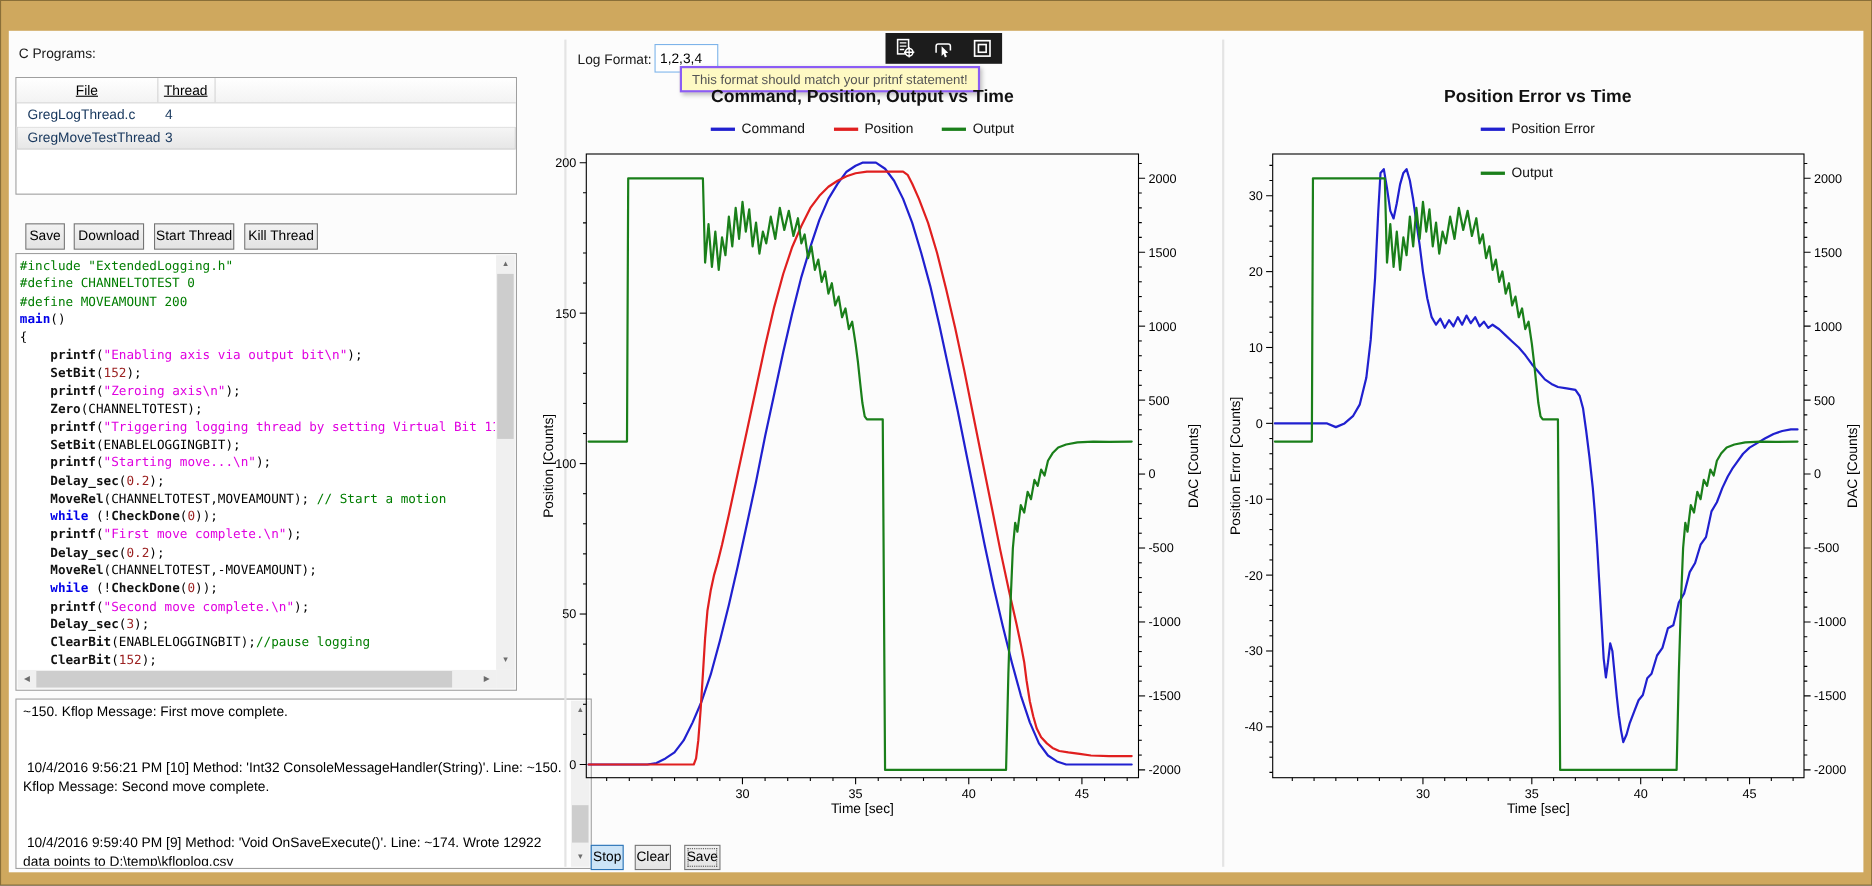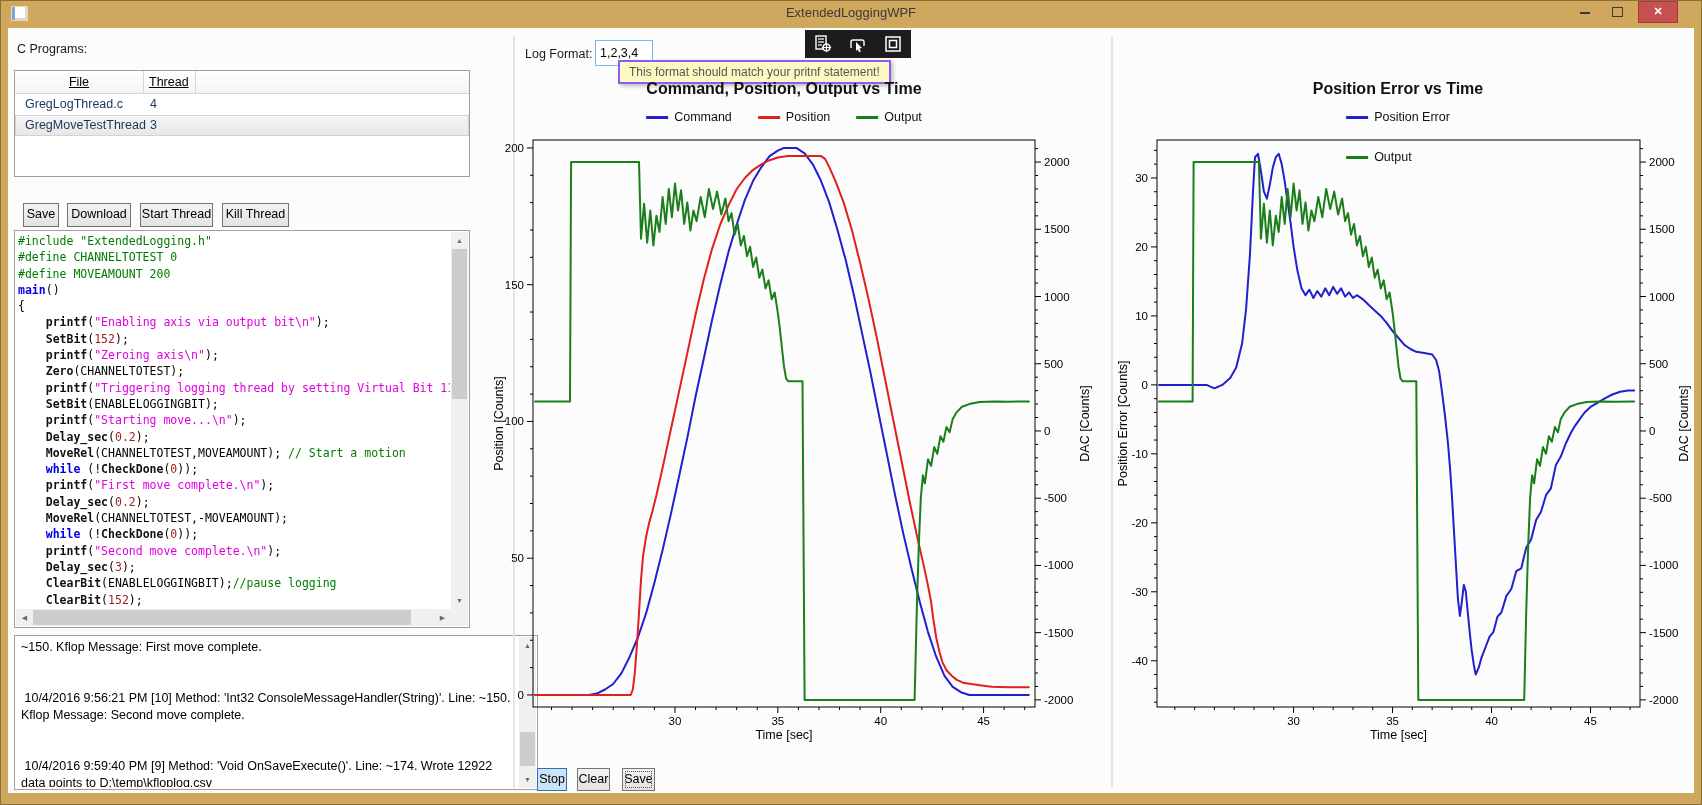--- a/index.html
+++ b/index.html
@@ -77,31 +77,20 @@
 
   .fbtn{position:absolute;height:23px;border:1px solid #747474;box-sizing:border-box;
     background:linear-gradient(#f2f2f2,#e3e3e3);font-size:12.5px;text-align:center;line-height:20px;}
   .fbtn.highlight{background:#cce4f7;border-color:#2a72b5;}
   .fbtn.focusdot{outline:1px dotted #555;outline-offset:-4px;}
 </style>
 </head>
 <body>
 
 <div class="window">
-  <div class="titlebar">
-    <div class="app-icon"></div>
-    <div class="title">ExtendedLoggingWPF</div>
-    <div class="win-btn btn-min">
-        <span class="bar"></span>
-      </div>
-    <div class="win-btn btn-max">
-        <span class="sq"></span>
-      </div>
-    <div class="win-btn btn-close">✕</div>
-  </div>
 
   <div class="content">
 
     <div class="panel-label" style="left:9px;top:14px;">C Programs:</div>
 
     <div class="box lv" style="left:6px;top:42px;width:456px;height:107px;">
       <div class="lv-header">
         <div class="lv-h-cell lv-h-file">File</div>
         <div class="lv-h-cell lv-h-thread">Thread</div>
       </div>

